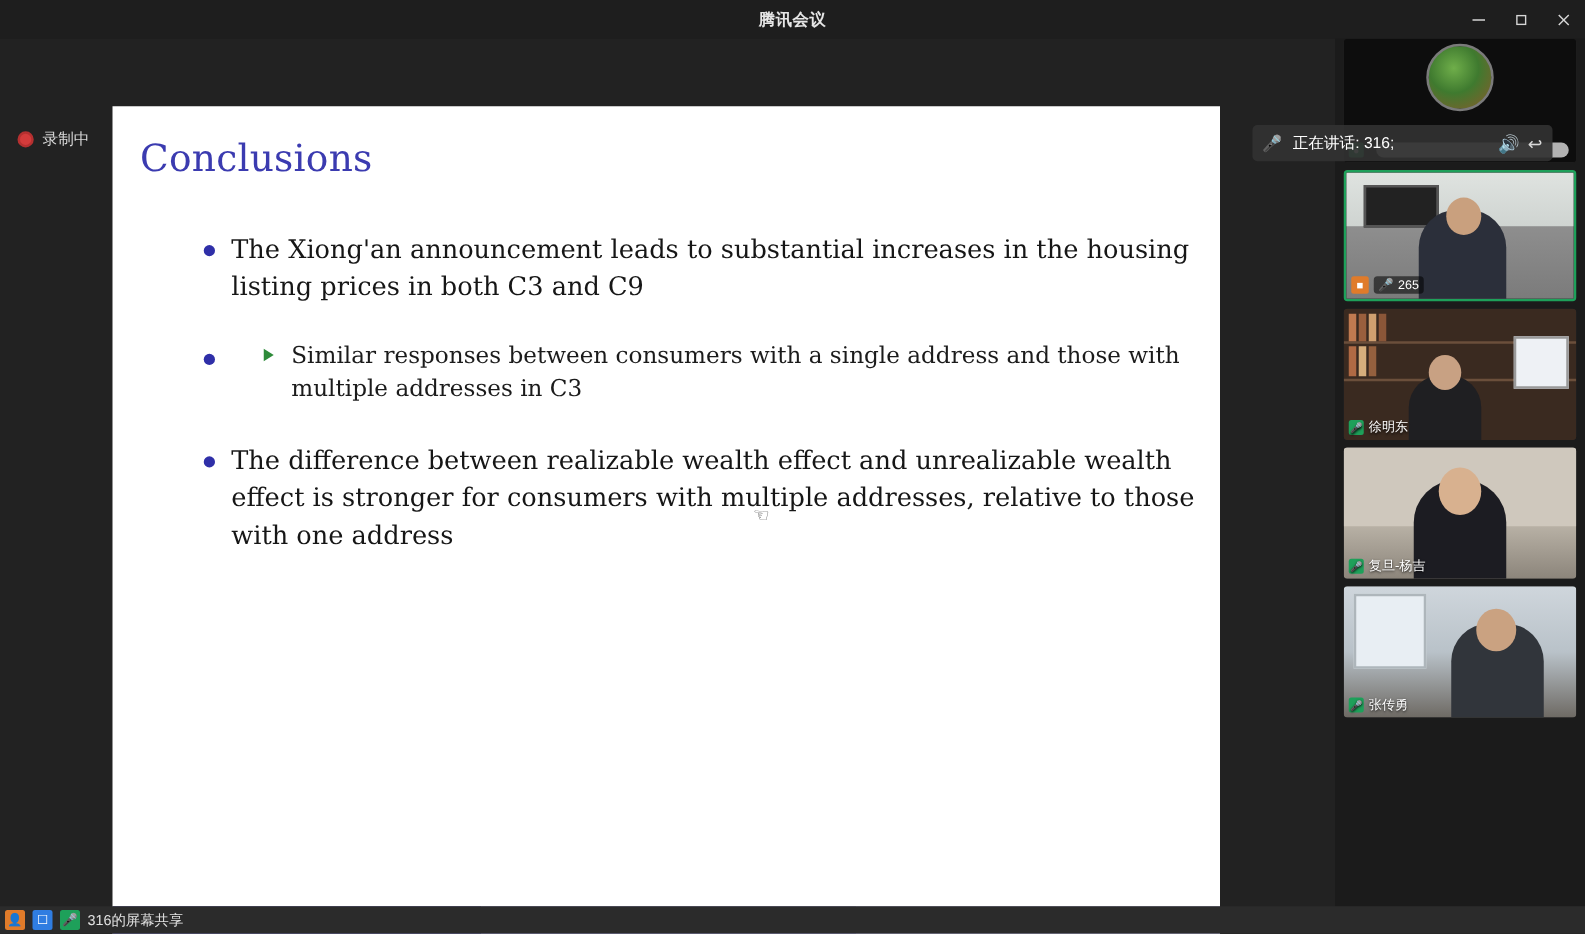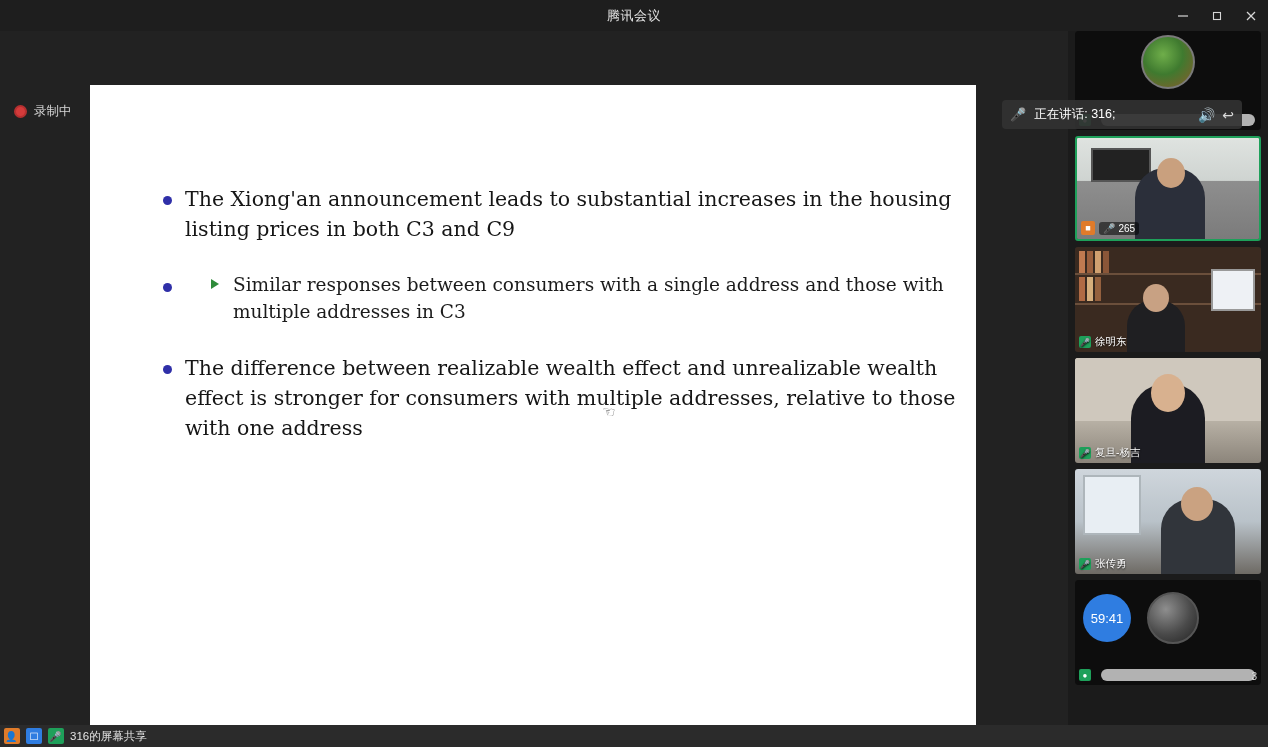--- a/index.html
+++ b/index.html
@@ -8,21 +8,21 @@
     background: #1b1b1b;
     font-family: "Liberation Sans", sans-serif;
     overflow: hidden;
   }
   #app { position: relative; width: 1268px; height: 747px; background: #222222; }
 
   
   .titlebar {
     position: absolute; top: 0; left: 0; width: 1268px; height: 31px;
     background: #1e1e1e;
-    display: flex; align-items: center; justify-content: center;
+    display: flex; align-items: center; justify-content: center; font-weight: bold;
   }
   .titlebar .title {
     color: #e6e6e6; font-size: 13px; letter-spacing: .5px;
   }
   .winbtns {
     position: absolute; right: 0; top: 0; height: 31px; display: flex; align-items: center;
   }
   .winbtn {
     width: 34px; height: 31px; display: flex; align-items: center; justify-content: center;
     color: #d6d6d6; font-size: 13px; line-height: 1;
@@ -277,20 +277,21 @@
   </div>
 
   <div class="stage">
 
     <div class="rec">
       <div class="dot"></div>
       <div class="rec-label">录制中</div>
     </div>
 
     <div class="slide">
+      <div class="slide-title">Conclusions</div>
 
       <div class="bullets">
 
         <div class="b-item">
           <span class="b-dot"></span>
           <div class="b-text">The Xiong'an announcement leads to substantial increases in the housing listing prices in both C3 and C9</div>
         </div>
 
         <div class="b-item">
           <span class="b-dot"></span>
@@ -395,31 +396,20 @@
         <div class="window"></div>
         <div class="man"></div>
         <div class="manhead"></div>
       </div>
       <div class="name">
         <span class="mic">🎤</span>
         <span>张传勇</span>
       </div>
     </div>
 
-    <div class="tile">
-      <div class="art art-dark">
-        <div class="timer-circle">59:41</div>
-        <div class="avatar-globe"></div>
-      </div>
-      <div class="badge-row">
-        <span class="mic" style="width:12px;height:12px;border-radius:2px;background:#1ea05a;display:flex;align-items:center;justify-content:center;font-size:8px;color:#fff;">●</span>
-      </div>
-      <div class="mute-bar"></div>
-      <div class="tile-txt-right">3</div>
-    </div>
 
   </div>
 
   <div class="taskbar">
     <span class="tb-ico orange">👤</span>
     <span class="tb-ico blue">☐</span>
     <span class="tb-ico green">🎤</span>
     <span class="tb-label">316的屏幕共享</span>
   </div>
 

